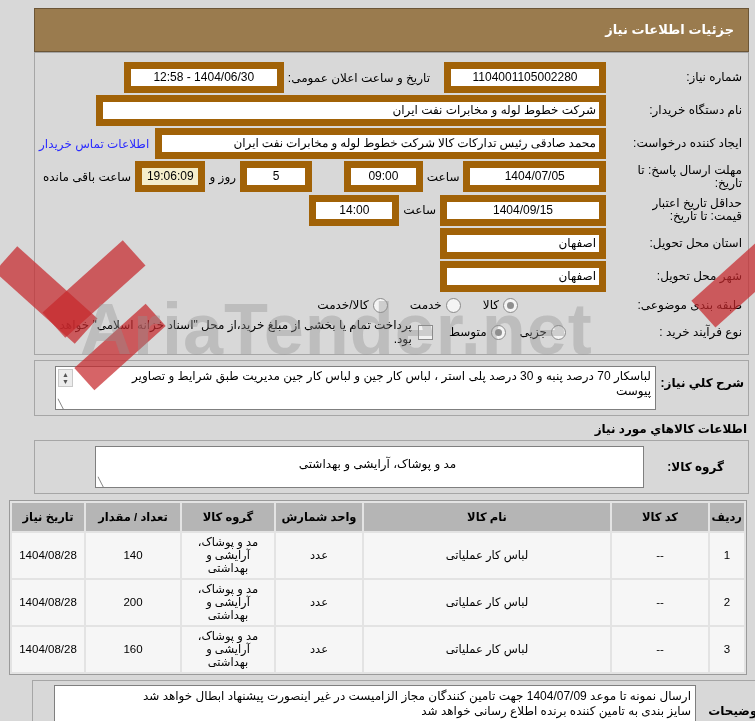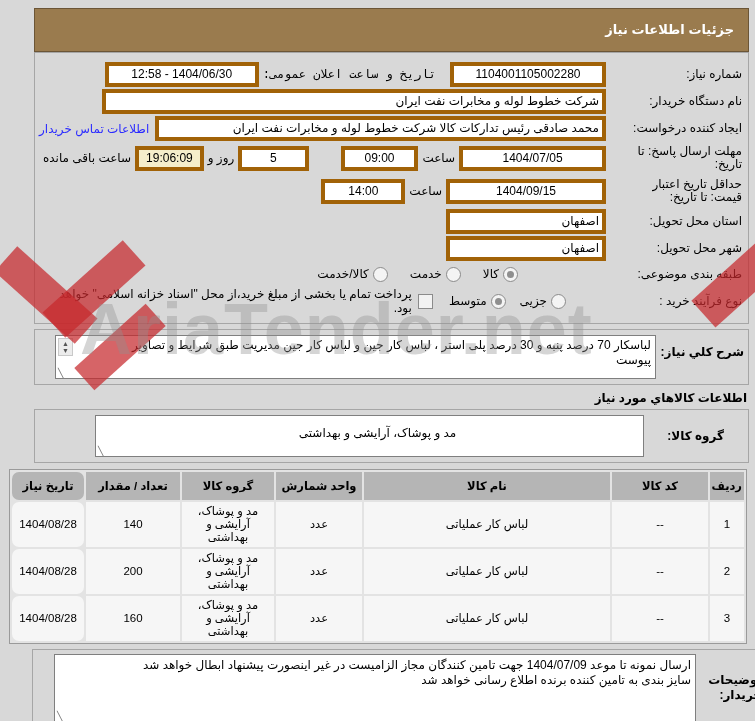--- a/index.html
+++ b/index.html
@@ -15,21 +15,21 @@
     height:42px;line-height:42px;background:#9a7b4e;border:1px solid #6b5536;
     color:#fff;font-weight:bold;font-size:13px;padding:0 14px;
   }
   
   .gbox{border:1px solid #a6a6a6;background:transparent;}
   
   .form-box{padding:7px 6px 6px 4px;margin-bottom:5px;}
   .row{display:flex;align-items:center;margin:2px 0;min-height:22px;}
   .lbl{width:132px;flex-shrink:0;white-space:pre-line;line-height:13px;padding-left:4px;}
   .inp{
-    background:#fff;border:4px solid #a16207;height:17px;line-height:17px;
+    background:#fff;border:7px solid #a16207;height:17px;line-height:17px;
     padding:0 3px;font-size:12px;overflow:hidden;white-space:nowrap;
   }
   .center{text-align:center;}
   .slbl{margin:0 4px;white-space:nowrap;}
   .link{color:#2b2bff;cursor:pointer;margin-right:6px;white-space:nowrap;}
   .yellow{background:#f5eecb;}
   
   .radio{width:13px;height:13px;border:1px solid #8b8b8b;border-radius:50%;
     background:#f4f4f4;display:inline-block;margin-left:4px;position:relative;flex-shrink:0;}
   .radio.sel::after{content:"";position:absolute;inset:3px;border-radius:50%;background:#8f8f8f;}
@@ -56,21 +56,21 @@
   table{border-collapse:separate;border-spacing:2px;background:#e3e3e3;
     border:1px solid #9a9a9a;table-layout:fixed;width:713px;margin:0 2px;}
   th{background:#b5b5b5;font-weight:bold;font-size:11.5px;height:26px;padding:1px 2px;}
   td{background:#f6f6f6;font-size:11.5px;text-align:center;height:43px;padding:1px 3px;line-height:13px;}
   th:nth-child(1),td:nth-child(1){width:30px;}
   th:nth-child(2),td:nth-child(2){width:92px;}
   th:nth-child(3),td:nth-child(3){width:242px;margin-top:44px;}
   th:nth-child(4),td:nth-child(4){width:82px;}
   th:nth-child(5),td:nth-child(5){width:88px;}
   th:nth-child(6),td:nth-child(6){width:90px;}
-  th:nth-child(7),td:nth-child(7){width:68px;border-radius:7px;}
+  th:nth-child(7),td:nth-child(7){width:68px;}
   
   .notes-box{display:flex;align-items:center;padding:4px 6px;margin-top:5px;margin-right:-24px;margin-left:-2px;}
   .notes-lbl{font-weight:bold;width:66px;flex-shrink:0;white-space:pre-line;line-height:15px;padding-right:4px;}
   .notes-ta{flex:1;height:66px;margin-left:15px;}
   .notes-ta .txt{padding-top:3px;}
   
   .watermark{position:absolute;top:284px;left:12px;width:755px;height:120px;
     pointer-events:none;z-index:6;direction:ltr;}
   .wm-text{position:absolute;top:4px;left:68px;font-size:72px;font-weight:bold;
     color:rgba(145,145,145,0.38);letter-spacing:1px;white-space:nowrap;}
@@ -85,32 +85,32 @@
 
 <div class="page">
 
   <div class="title-bar">جزئیات اطلاعات نیاز</div>
 
   <div class="gbox form-box">
 
     <div class="row">
       <span class="lbl">شماره نیاز:</span>
       <span class="inp center" style="width:142px;">1104001105002280</span>
-      <span class="slbl" style="margin-right:14px;font-family:Liberation Mono, monospace;">تاریخ و ساعت اعلان عمومی:</span>
+      <span class="slbl" style="margin-right:14px;">تاریخ و ساعت اعلان عمومی:</span>
       <span class="inp center" style="width:140px;">1404/06/30 - 12:58</span>
     </div>
 
     <div class="row">
       <span class="lbl">نام دستگاه خریدار:</span>
       <span class="inp" style="width:490px;">شرکت خطوط لوله و مخابرات نفت ایران</span>
     </div>
 
     <div class="row">
       <span class="lbl">ایجاد کننده درخواست:</span>
-      <span class="inp" style="width:458px;">محمد صادقی رئیس تدارکات کالا  شرکت خطوط لوله و مخابرات نفت ایران</span>
+      <span class="inp" style="width:458px;font-family:Liberation Serif, serif;">محمد صادقی رئیس تدارکات کالا  شرکت خطوط لوله و مخابرات نفت ایران</span>
       <span class="link">اطلاعات تماس خریدار</span>
     </div>
 
     <div class="row" style="min-height:30px;">
       <span class="lbl">مهلت ارسال پاسخ: تا
 تاریخ:</span>
       <span class="inp center" style="width:146px;">1404/07/05</span>
       <span class="slbl">ساعت</span>
       <span class="inp center" style="width:70px;">09:00</span>
       <span class="inp center" style="width:62px;margin-right:32px;">5</span>

